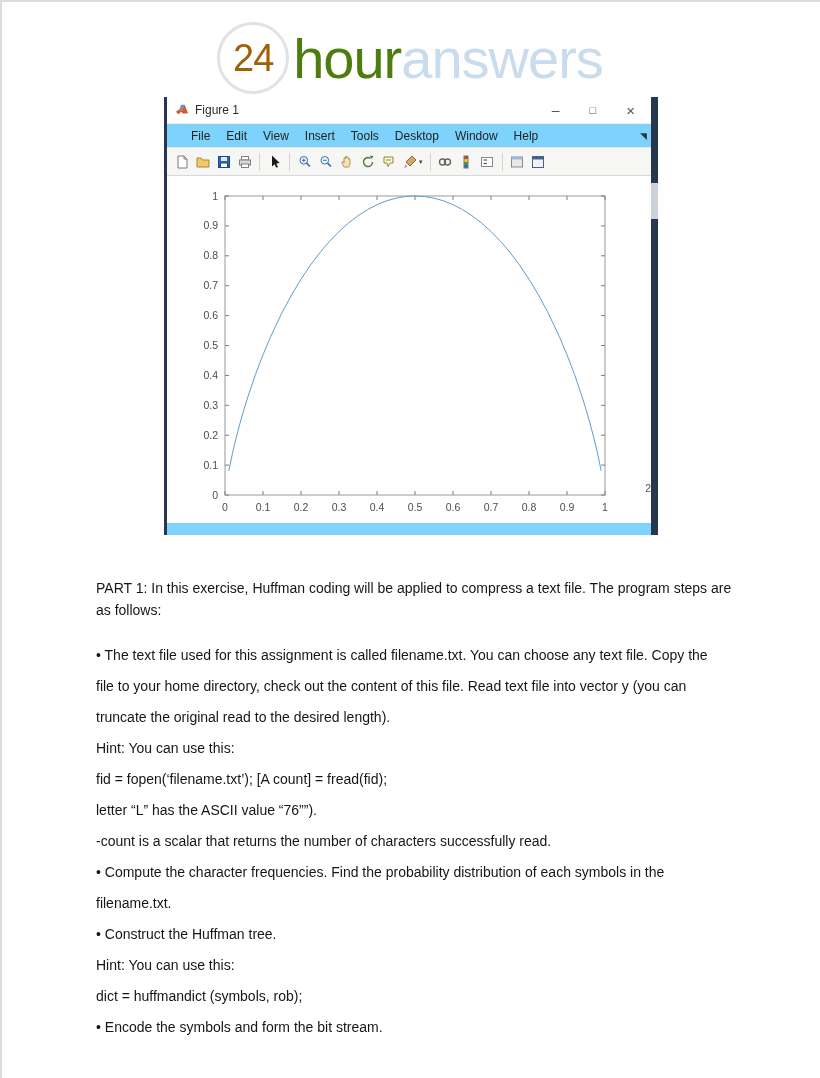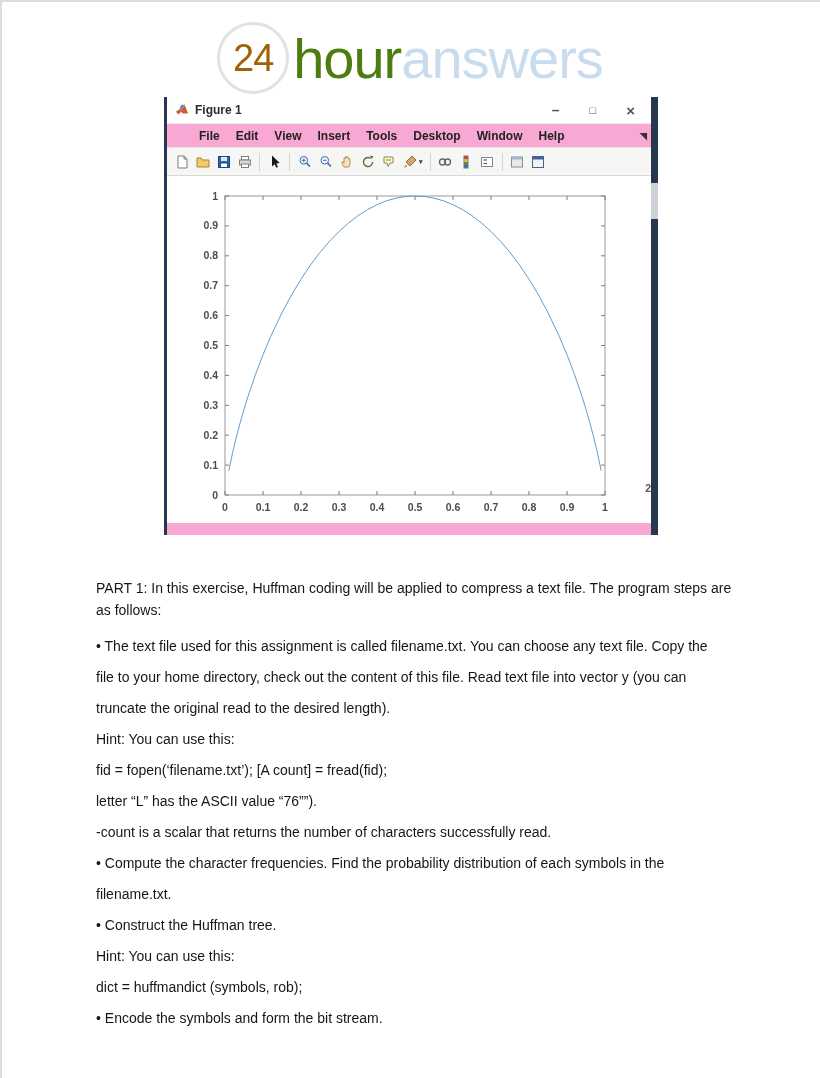--- a/index.html
+++ b/index.html
@@ -7,51 +7,51 @@
   .page-frame{position:absolute;inset:0;border-top:2px solid #dcdcdc;border-left:2px solid #dcdcdc;pointer-events:none;}
 
   
   .logo{position:absolute;top:22px;left:0;right:0;display:flex;align-items:center;justify-content:center;}
   .logo-circle{width:66px;height:66px;border:3px solid #dfe3e6;border-radius:50%;display:flex;align-items:center;justify-content:center;
     color:#a16207;font-size:38px;font-weight:400;letter-spacing:-1px;}
   .logo-hour{font-size:56px;color:#4d7c0f;margin-left:4px;letter-spacing:-1px;}
   .logo-answers{font-size:56px;color:#c9dcee;letter-spacing:-1px;}
 
   
-  .fig-window{position:absolute;left:164px;top:97px;width:494px;height:438px;background:#f9a8d4;
-    border-left:3px solid #26374f;border-right:7px solid #26374f;box-sizing:border-box;font-weight:bold;}
+  .fig-window{position:absolute;left:164px;top:97px;width:494px;height:438px;background:#7dd3fc;
+    border-left:3px solid #26374f;border-right:7px solid #26374f;box-sizing:border-box;}
   .fig-titlebar{height:26px;display:flex;align-items:center;padding:0 16px 0 8px;background:#fff;border-bottom:1px solid #ededed;}
   .fig-title{font-size:12px;color:#2b2b2b;margin-left:6px;}
   .fig-controls{margin-left:auto;display:flex;gap:30px;align-items:center;color:#555;}
   .ctrl{cursor:default;line-height:1;}
   .ctrl.min{font-size:14px;}
   .ctrl.max{font-size:11px;}
   .ctrl.close{font-size:15px;}
-  .fig-menubar{height:23px;display:flex;align-items:center;padding-left:24px;font-size:12px;color:#222;justify-content:space-between;}
+  .fig-menubar{height:23px;display:flex;align-items:center;padding-left:16px;font-size:12px;color:#222;justify-content:space-between;}
   .menu-item{padding:0 8px;}
   .menu-overflow{margin-left:auto;margin-right:4px;font-size:9px;color:#333;}
   .fig-toolbar{height:27px;background:#f6f6f4;border-top:1px solid #e4e4e4;border-bottom:1px solid #d8d8d8;
     display:flex;align-items:center;gap:2px;padding:0 5px;}
   .tbi{width:19px;height:19px;display:flex;align-items:center;justify-content:center;}
   .tbi svg{width:16px;height:16px;}
   .tb-sep{width:1px;height:18px;background:#d4d4d4;margin:0 3px;}
   .dd-arrow{font-size:7px;color:#444;margin-left:-2px;margin-right:2px;}
   .plot-region{position:relative;height:347px;background:#fff;overflow:hidden;}
   .plot-region svg.canvas{position:absolute;left:0;top:0;}
   .stray-right{position:absolute;right:0px;top:306px;font-size:10.5px;color:#555;}
   .fig-hscroll{height:10px;background:#f2f2f2;border-top:1px solid #e0e0e0;position:relative;}
   .hthumb{position:absolute;left:228px;top:1px;bottom:1px;width:22px;background:#cdcdcd;border-radius:1px;}
   .stray-bottom{position:absolute;left:3px;top:-1px;font-size:9px;color:#3a3a3a;}
   .win-right-thumb{position:absolute;right:-7px;top:86px;width:7px;height:36px;background:#ccd2d8;}
 
   
   .doc{position:absolute;left:96px;top:577px;font-size:14px;color:#161616;}
   .doc .l{line-height:31px;white-space:nowrap;}
   .doc .tight{line-height:22px;}
-  .doc .mt{margin-top:10px;}
+  .doc .mt{margin-top:19px;}
 </style>
 </head>
 <body>
 
 <div class="page-frame"></div>
 
 <div class="logo">
   <div class="logo-circle">
     <span>24</span>
   </div>

